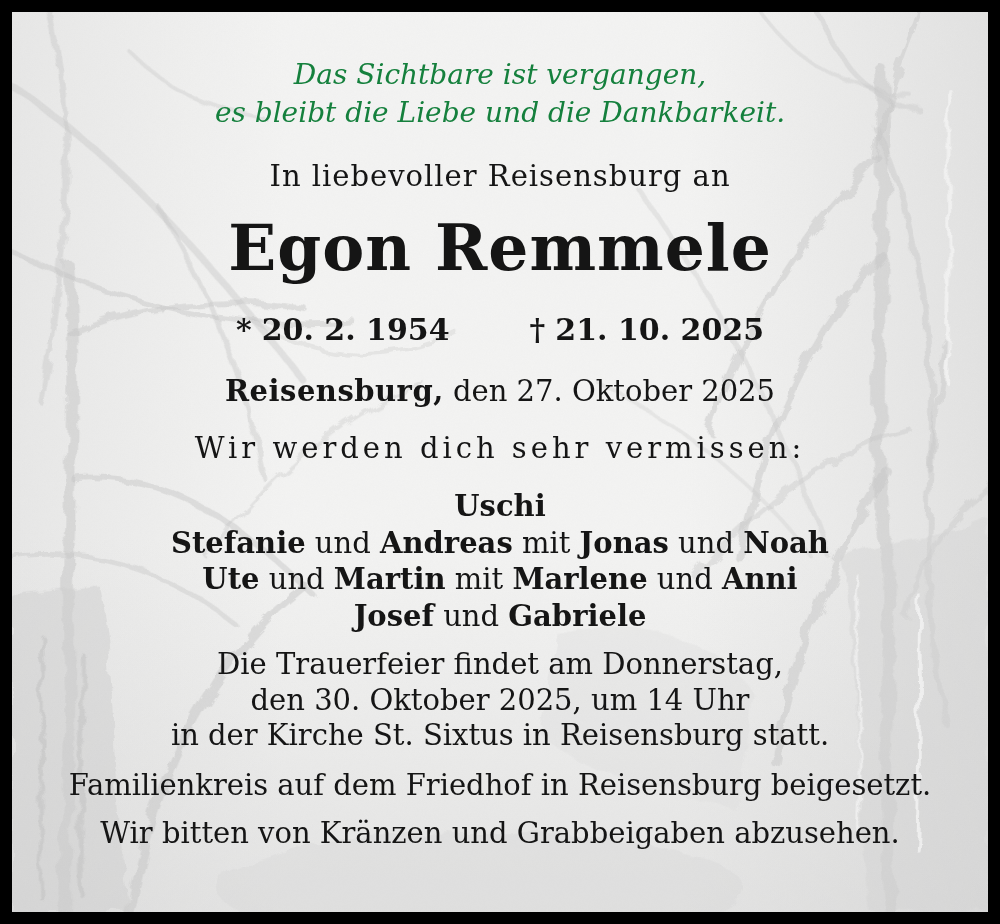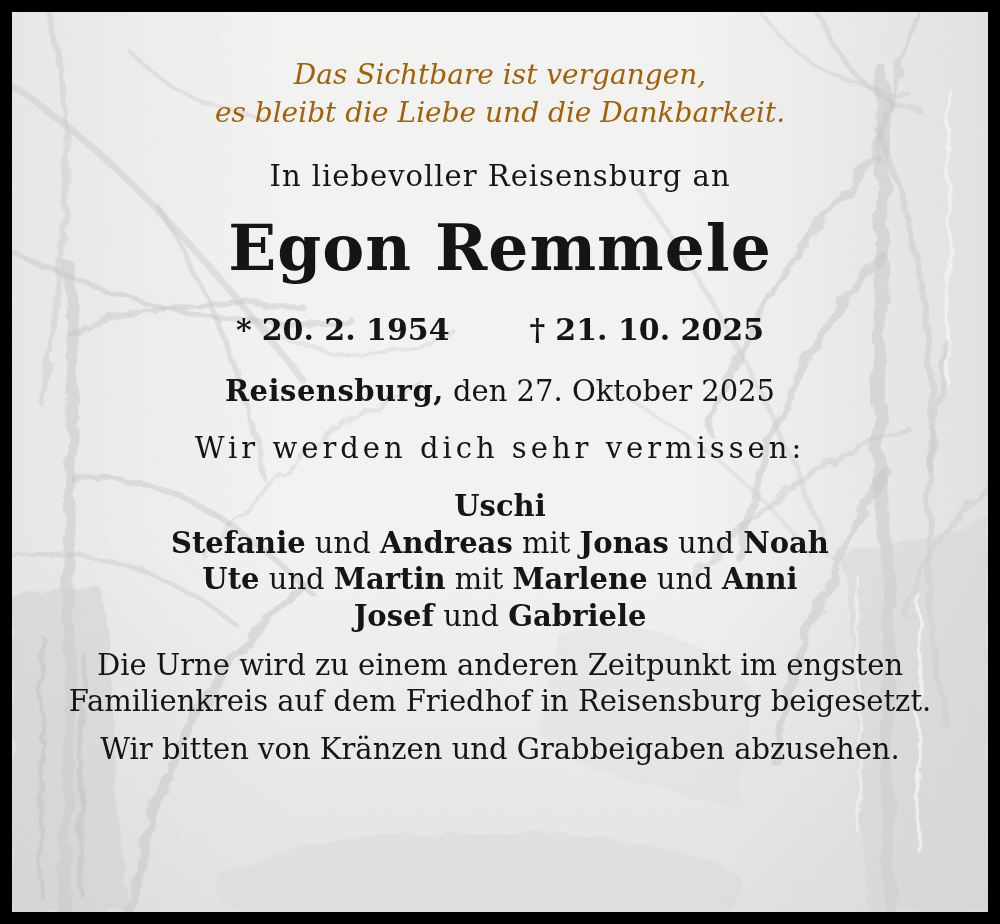--- a/index.html
+++ b/index.html
@@ -30,21 +30,21 @@
     position: absolute;
     inset: 0;
     text-align: center;
     padding-top: 44px;
     line-height: 1.3;
   }
   .epigraph {
     font-style: italic;
     font-size: 28px;
     line-height: 38px;
-    color: #a16207;
+    color: #15803d;
   }
   .intro {
     margin-top: 26px;
     font-size: 29px;
     letter-spacing: 1px;
   }
   .name {
     margin: 16px 0 0 0;
     font-size: 63px;
     font-weight: bold;
@@ -186,22 +186,26 @@
 
     <div class="missing">Wir werden dich sehr vermissen:</div>
 
     <div class="mourners">
       <div><b>Uschi</b></div>
       <div><b>Stefanie</b><span> und </span><b>Andreas</b><span> mit </span><b>Jonas</b><span> und </span><b>Noah</b></div>
       <div><b>Ute</b><span> und </span><b>Martin</b><span> mit </span><b>Marlene</b><span> und </span><b>Anni</b></div>
       <div><b>Josef</b><span> und </span><b>Gabriele</b></div>
     </div>
 
+    <div class="para service">
+      <div>Die Trauerfeier findet am Donnerstag,</div>
+      <div>den 30. Oktober 2025, um 14 Uhr</div>
+      <div>in der Kirche St. Sixtus in Reisensburg statt.</div>
+    </div>
 
     <div class="para interment">
-      <div>Die Urne wird zu einem anderen Zeitpunkt im engsten</div>
       <div>Familienkreis auf dem Friedhof in Reisensburg beigesetzt.</div>
     </div>
 
     <div class="para closing">Wir bitten von Kränzen und Grabbeigaben abzusehen.</div>
 
   </div>
 </div>
 
 </body></html>

